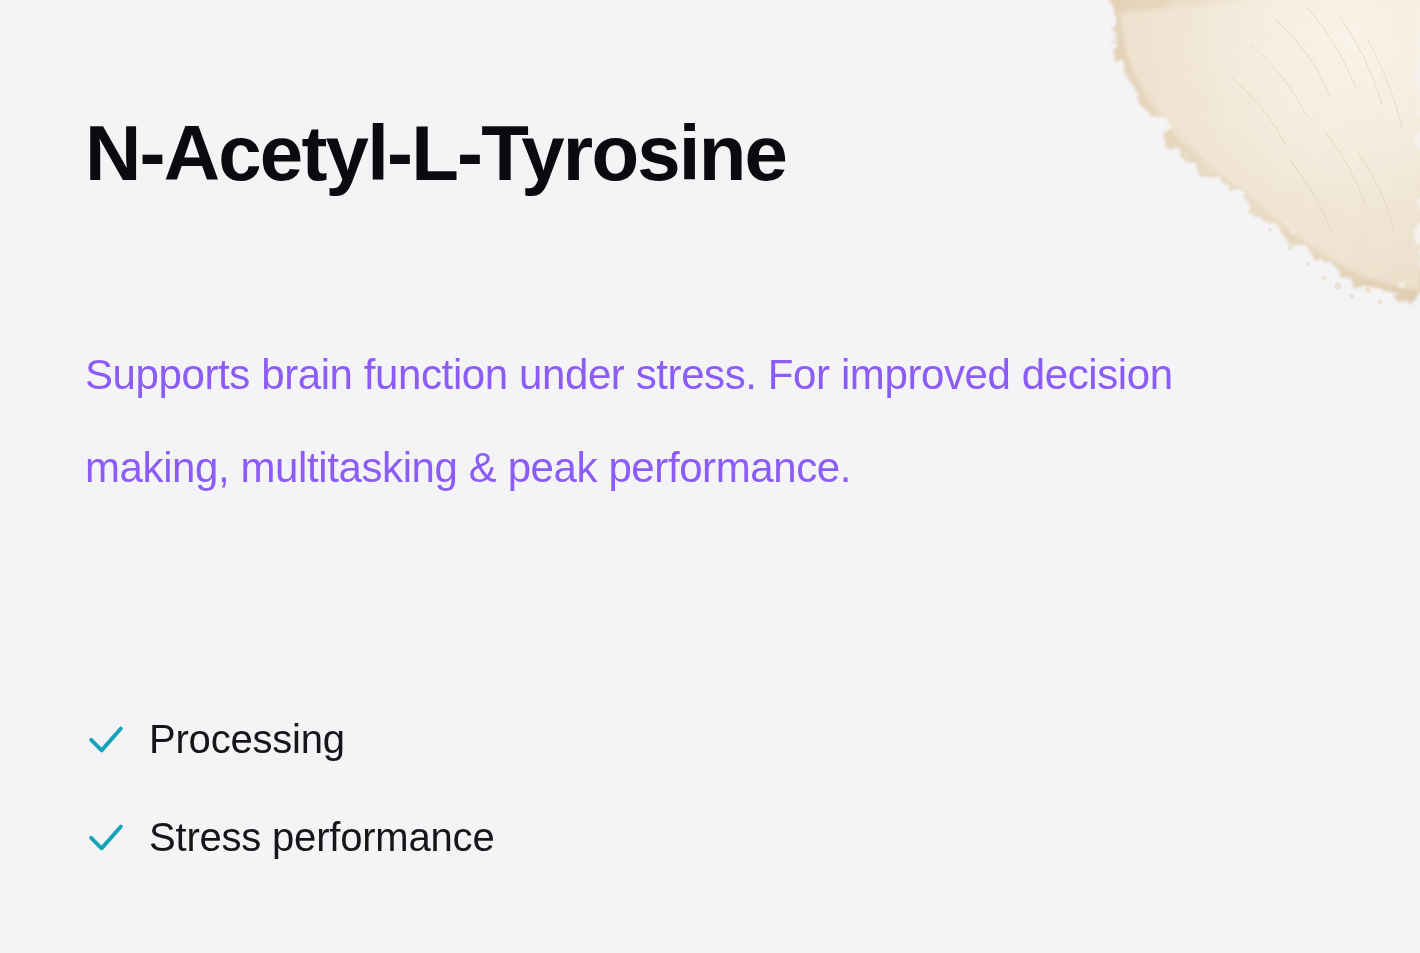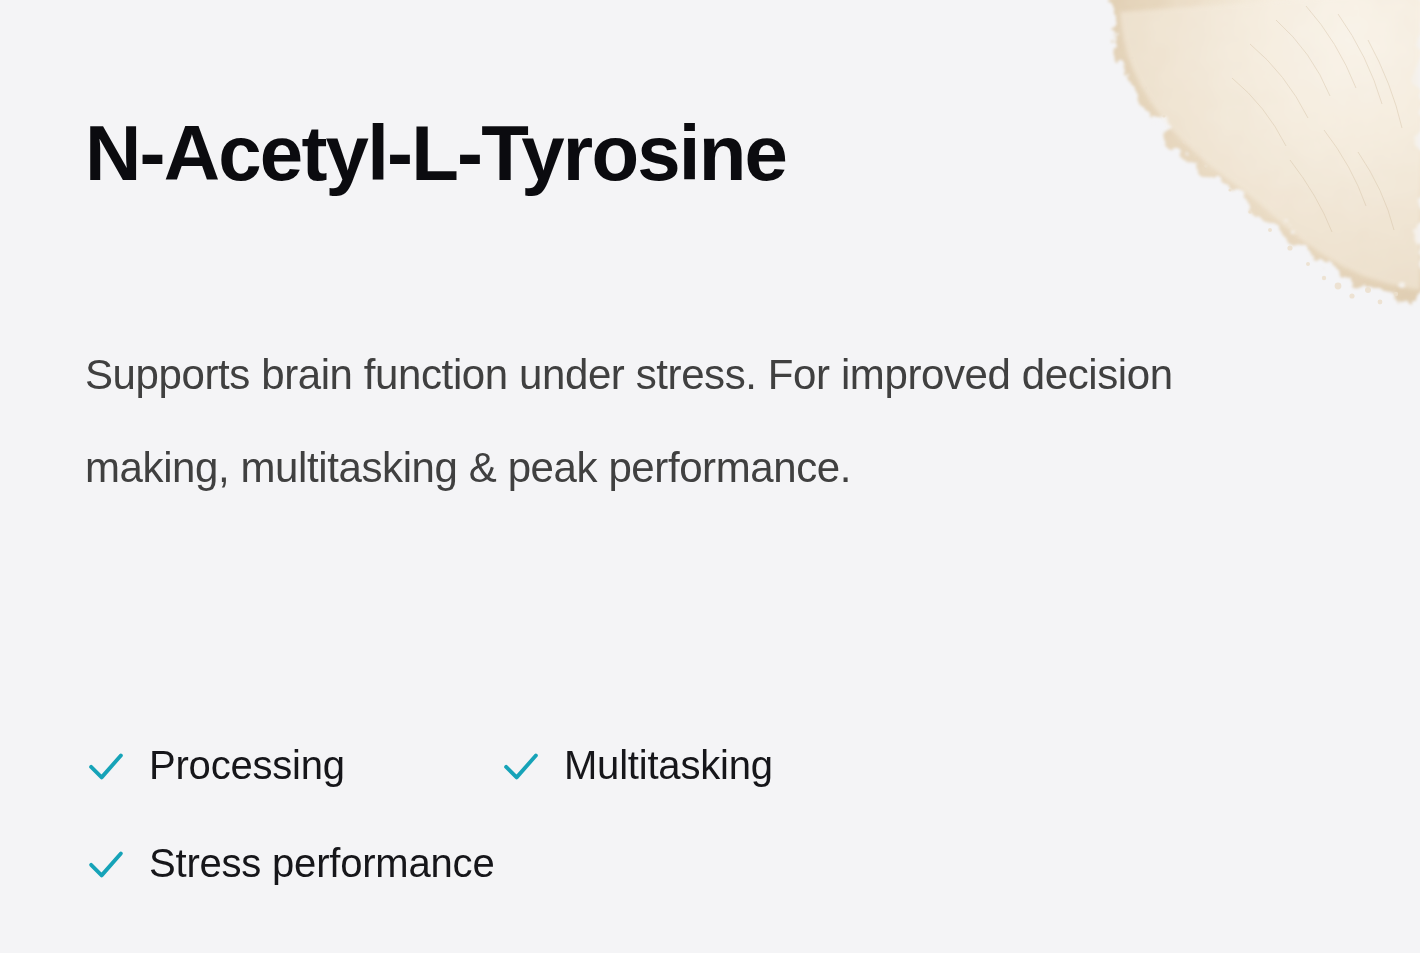--- a/index.html
+++ b/index.html
@@ -58,34 +58,34 @@
 
   .lede {
     position: absolute;
     left: 0;
     top: 328px;
     width: 1190px;
     font-size: 42px;
     font-weight: 400;
     line-height: 93px;
     letter-spacing: -0.4px;
-    color: #404040;
+    color: #8b5cf6;
   }
 
   .benefits {
     position: absolute;
     left: 0;
     top: 690px;
     width: 1100px;
     list-style: none;
   }
 
   .benefit-row {
     display: flex;
-    align-items: flex-end;
+    align-items: center;
     height: 98px;
   }
 
   .benefit-item {
     display: flex;
     align-items: center;
     gap: 22px;
   }
   .benefit-item.col-1 { width: 415px; flex: 0 0 415px; }
 
@@ -196,28 +196,20 @@
 
         <span class="benefit-item col-1">
           <span class="check-icon">
             <svg viewBox="0 0 24 24" fill="none" stroke="#16a3b8" stroke-width="2.2" stroke-linecap="round" stroke-linejoin="round">
               <polyline points="3.5,12.5 9.5,18.5 20.5,6"></polyline>
             </svg>
           </span>
           <span class="benefit-label">Processing</span>
         </span>
 
-        <span class="benefit-item">
-          <span class="check-icon">
-            <svg viewBox="0 0 24 24" fill="none" stroke="#16a3b8" stroke-width="2.2" stroke-linecap="round" stroke-linejoin="round">
-              <polyline points="3.5,12.5 9.5,18.5 20.5,6"></polyline>
-            </svg>
-          </span>
-          <span class="benefit-label">Multitasking</span>
-        </span>
 
       </li>
 
       <li class="benefit-row">
 
         <span class="benefit-item">
           <span class="check-icon">
             <svg viewBox="0 0 24 24" fill="none" stroke="#16a3b8" stroke-width="2.2" stroke-linecap="round" stroke-linejoin="round">
               <polyline points="3.5,12.5 9.5,18.5 20.5,6"></polyline>
             </svg>

